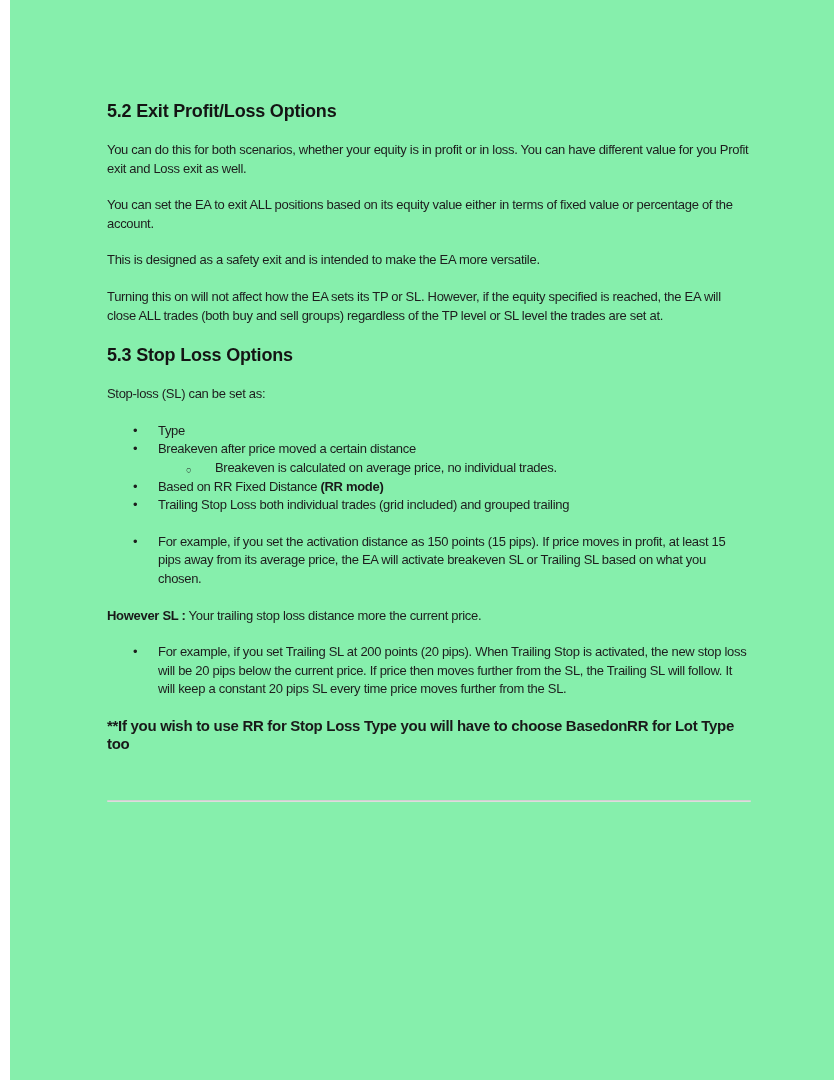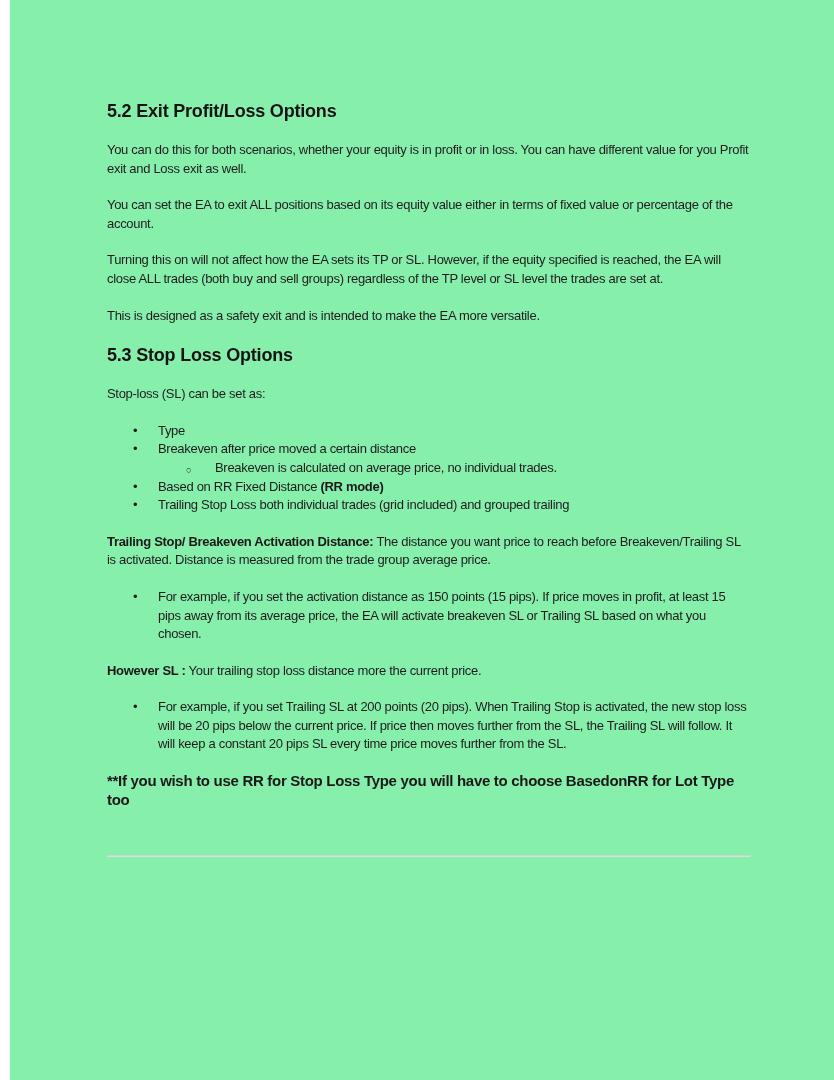--- a/index.html
+++ b/index.html
@@ -91,23 +91,23 @@
 
 <div class="page">
   <div class="content">
 
     <h2 class="doc-heading first">5.2 Exit Profit/Loss Options</h2>
 
     <p class="body-para">You can do this for both scenarios, whether your equity is in profit or in loss. You can have different value for you Profit exit and Loss exit as well.</p>
 
     <p class="body-para">You can set the EA to exit ALL positions based on its equity value either in terms of fixed value or percentage of the account.</p>
 
+    <p class="body-para">This is designed as a safety exit and is intended to make the EA more versatile.</p>
+
     <p class="body-para">Turning this on will not affect how the EA sets its TP or SL. However, if the equity specified is reached, the EA will close ALL trades (both buy and sell groups) regardless of the TP level or SL level the trades are set at.</p>
-
-    <p class="body-para">This is designed as a safety exit and is intended to make the EA more versatile.</p>
 
     <h2 class="doc-heading">5.3 Stop Loss Options</h2>
 
     <p class="body-para">Stop-loss (SL) can be set as:</p>
 
     <ul class="doc-list">
       <li>
         <span>Type</span>
       </li>
       <li>
@@ -117,21 +117,20 @@
         <span>Breakeven is calculated on average price, no individual trades.</span>
       </li>
       <li>
         <span>Based on RR Fixed Distance </span><span class="bold">(RR mode)</span>
       </li>
       <li>
         <span>Trailing Stop Loss both individual trades (grid included) and grouped trailing</span>
       </li>
     </ul>
 
-    <p class="body-para"><strong>Trailing Stop/ Breakeven Activation Distance:</strong><span> The distance you want price to reach before Breakeven/Trailing SL is activated. Distance is measured from the trade group average price.</span></p>
 
     <ul class="doc-list">
       <li>
         <span>For example, if you set the activation distance as 150 points (15 pips). If price moves in profit, at least 15 pips away from its average price, the EA will activate breakeven SL or Trailing SL based on what you chosen.</span>
       </li>
     </ul>
 
     <p class="body-para"><strong>However SL :</strong><span> Your trailing stop loss distance more the current price.</span></p>
 
     <ul class="doc-list">

